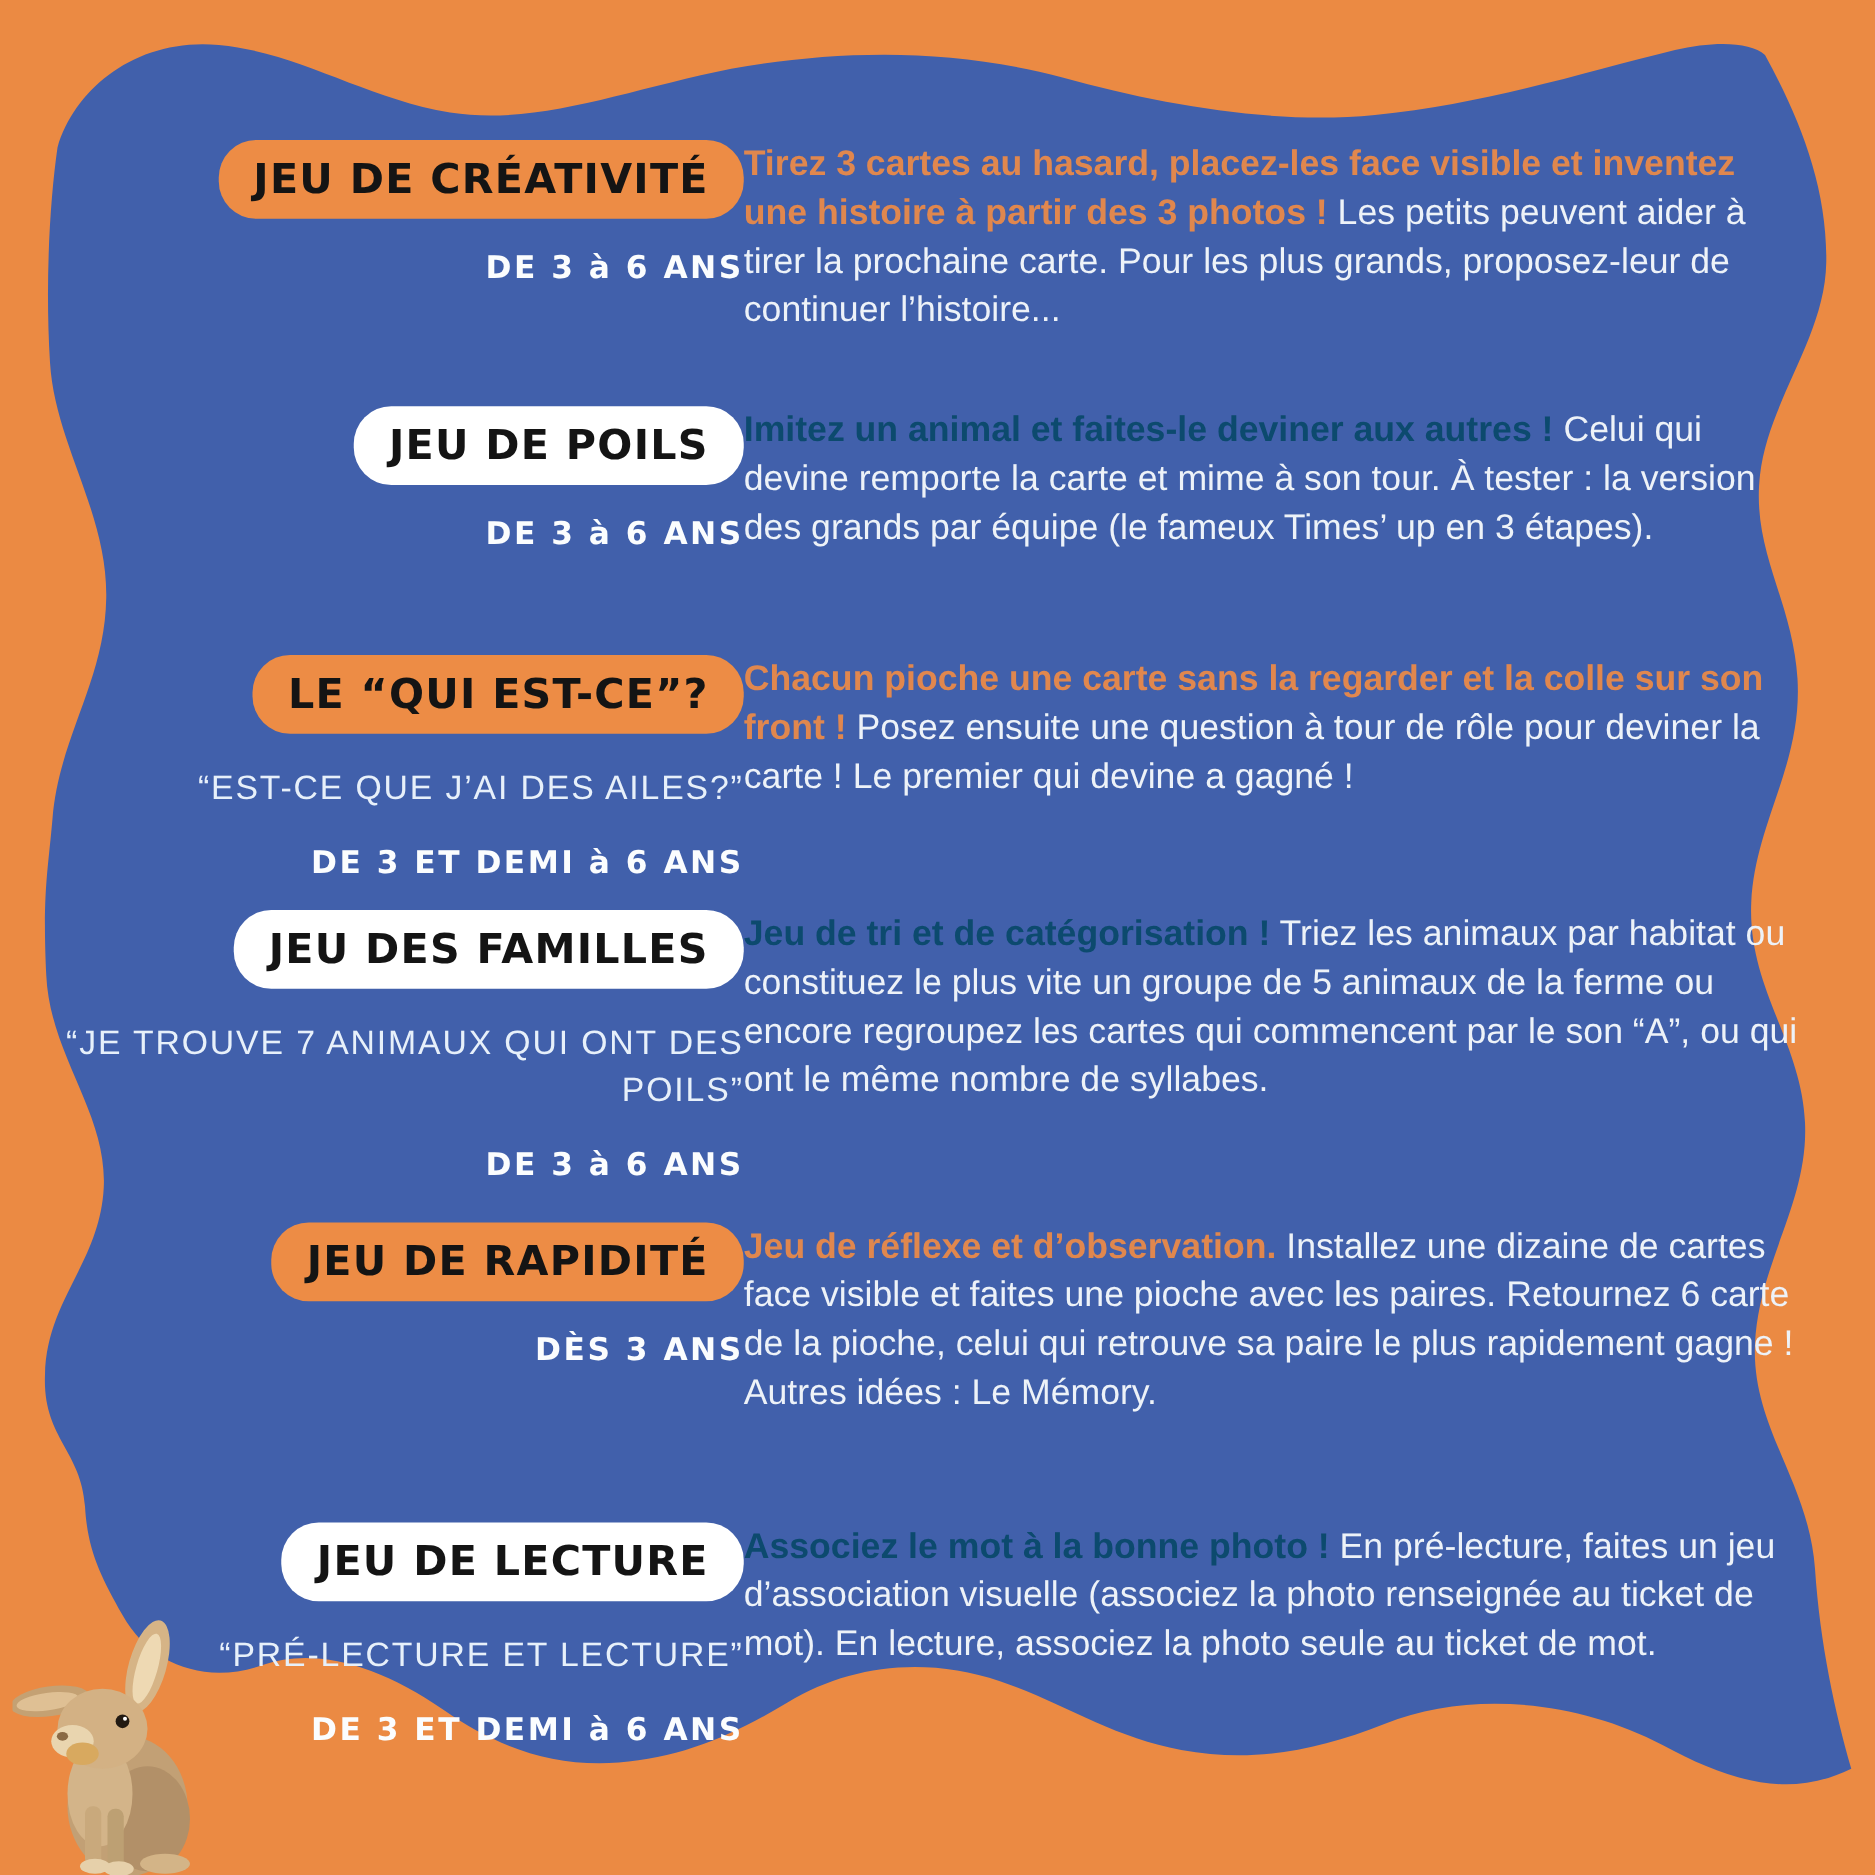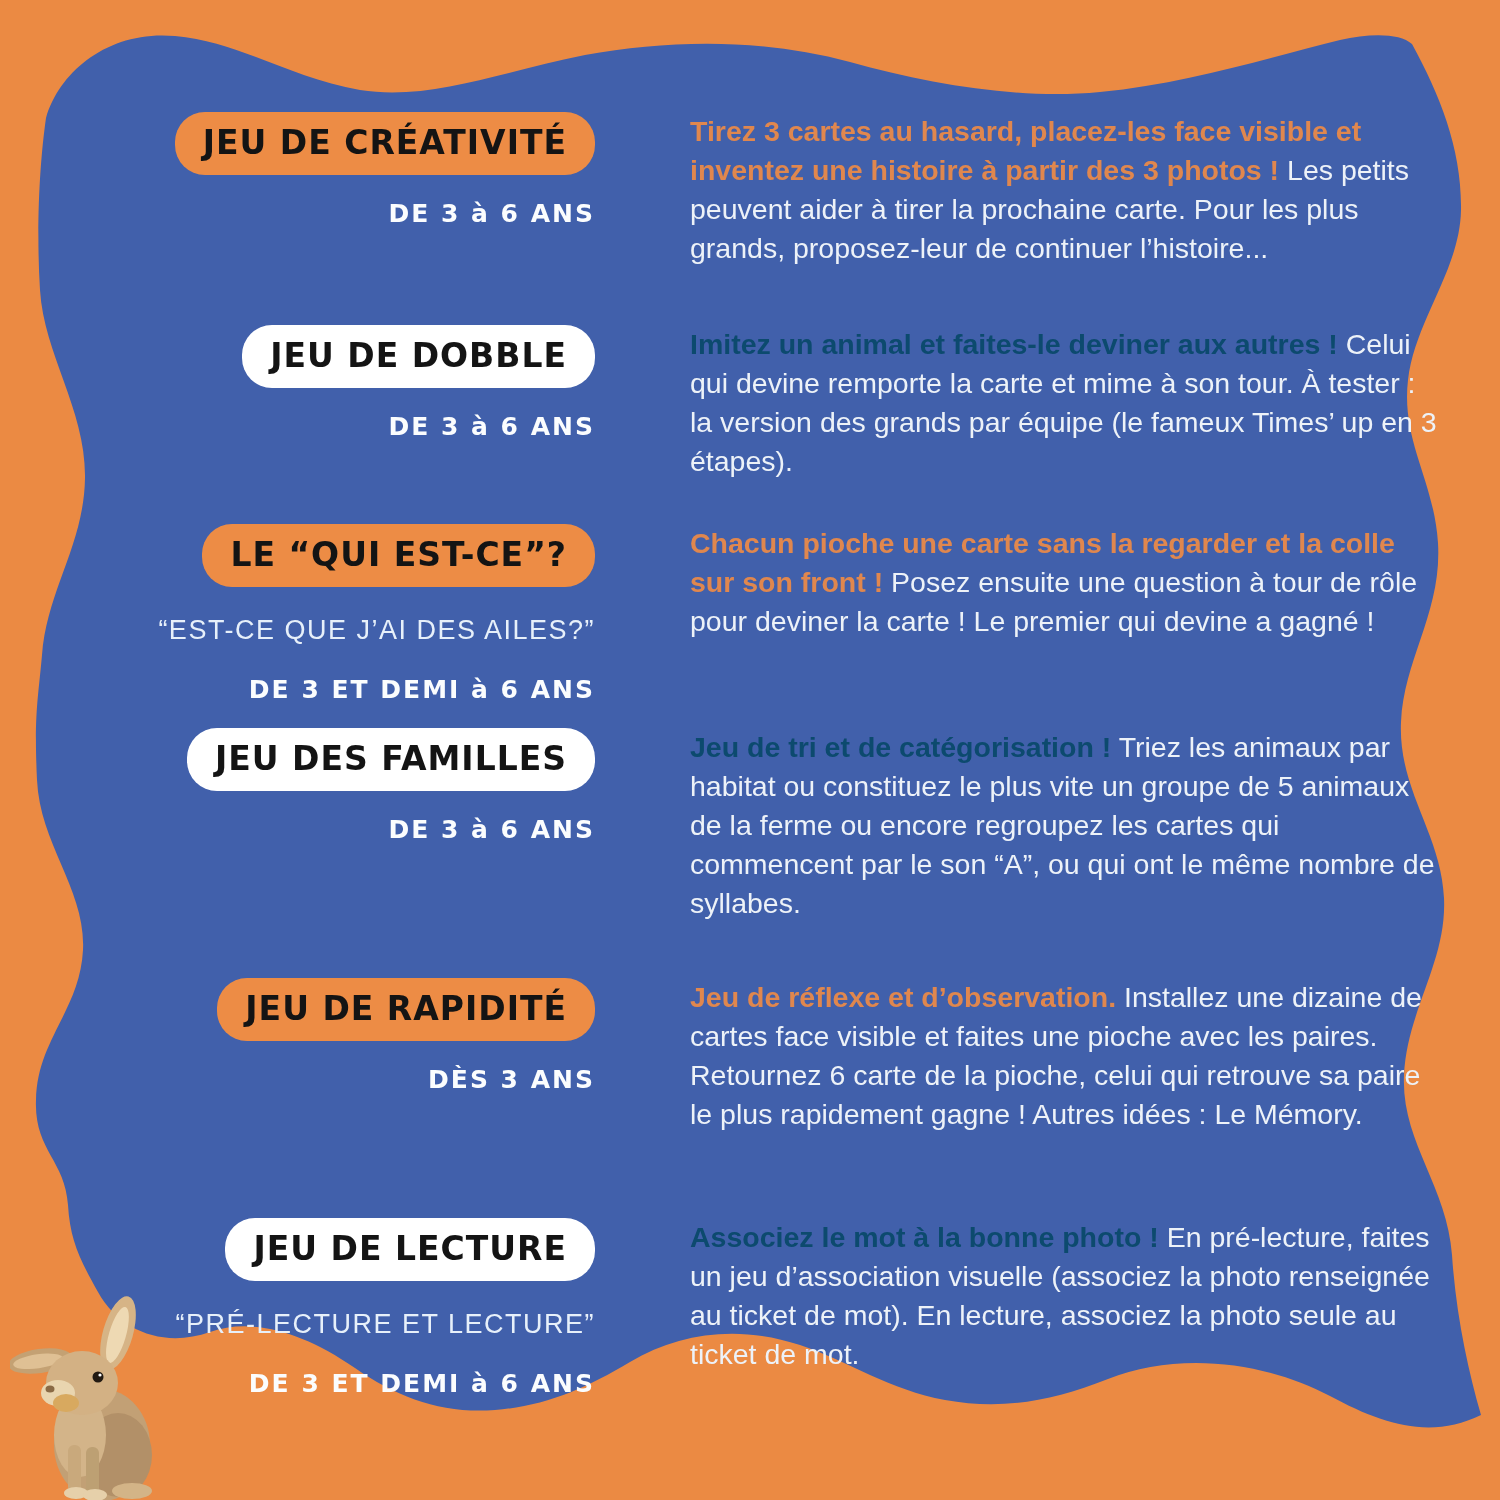--- a/index.html
+++ b/index.html
@@ -18,21 +18,20 @@
     display:flex;
     align-items:flex-start;
   }
   .left{
     width:555px;
     flex:0 0 555px;
     text-align:right;
   }
   .right{
     flex:1;
-    margin-left:95px;
   }
   .badge{
     display:inline-block;
     font-family:"DejaVu Sans", sans-serif;
     font-weight:bold;
     font-size:33px;
     letter-spacing:1px;
     color:#141414;
     padding:11px 28px 13px;
     border-radius:30px;
@@ -119,21 +118,21 @@
     <div class="right">
       <p class="desc">
         <span class="lead" data-style="orange">Tirez 3 cartes au hasard, placez-les face visible et inventez une histoire à partir des 3 photos !</span>
         <span>Les petits peuvent aider à tirer la prochaine carte. Pour les plus grands, proposez-leur de continuer l’histoire...</span>
       </p>
     </div>
   </section>
 
   <section class="row" style="top:325px">
     <div class="left">
-      <div class="badge" data-style="white">JEU DE DOBBLE</div>
+      <div class="badge" data-style="white">JEU DE POILS</div>
       <div class="age">DE 3 à 6 ANS</div>
     </div>
     <div class="right">
       <p class="desc">
         <span class="lead" data-style="white">Imitez un animal et faites-le deviner aux autres !</span>
         <span>Celui qui devine remporte la carte et mime à son tour. À tester : la version des grands par équipe (le fameux Times’ up en 3 étapes).</span>
       </p>
     </div>
   </section>
 
@@ -147,20 +146,21 @@
       <p class="desc">
         <span class="lead" data-style="orange">Chacun pioche une carte sans la regarder et la colle sur son front !</span>
         <span>Posez ensuite une question à tour de rôle pour deviner la carte ! Le premier qui devine a gagné !</span>
       </p>
     </div>
   </section>
 
   <section class="row" style="top:728px">
     <div class="left">
       <div class="badge" data-style="white">JEU DES FAMILLES</div>
+      <div class="subtitle">“JE TROUVE 7 ANIMAUX QUI ONT DES POILS”</div>
       <div class="age">DE 3 à 6 ANS</div>
     </div>
     <div class="right">
       <p class="desc">
         <span class="lead" data-style="white">Jeu de tri et de catégorisation !</span>
         <span>Triez les animaux par habitat ou constituez le plus vite un groupe de 5 animaux de la ferme ou encore regroupez les cartes qui commencent par le son “A”, ou qui ont le même nombre de syllabes.</span>
       </p>
     </div>
   </section>
 

